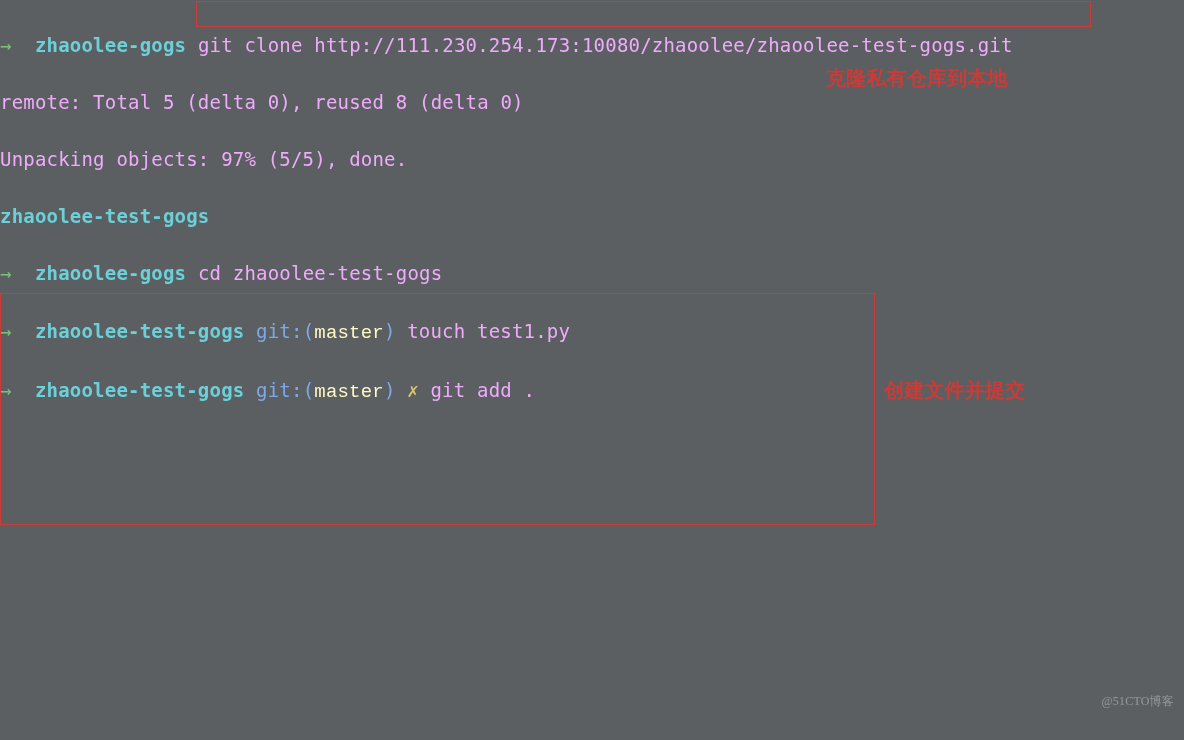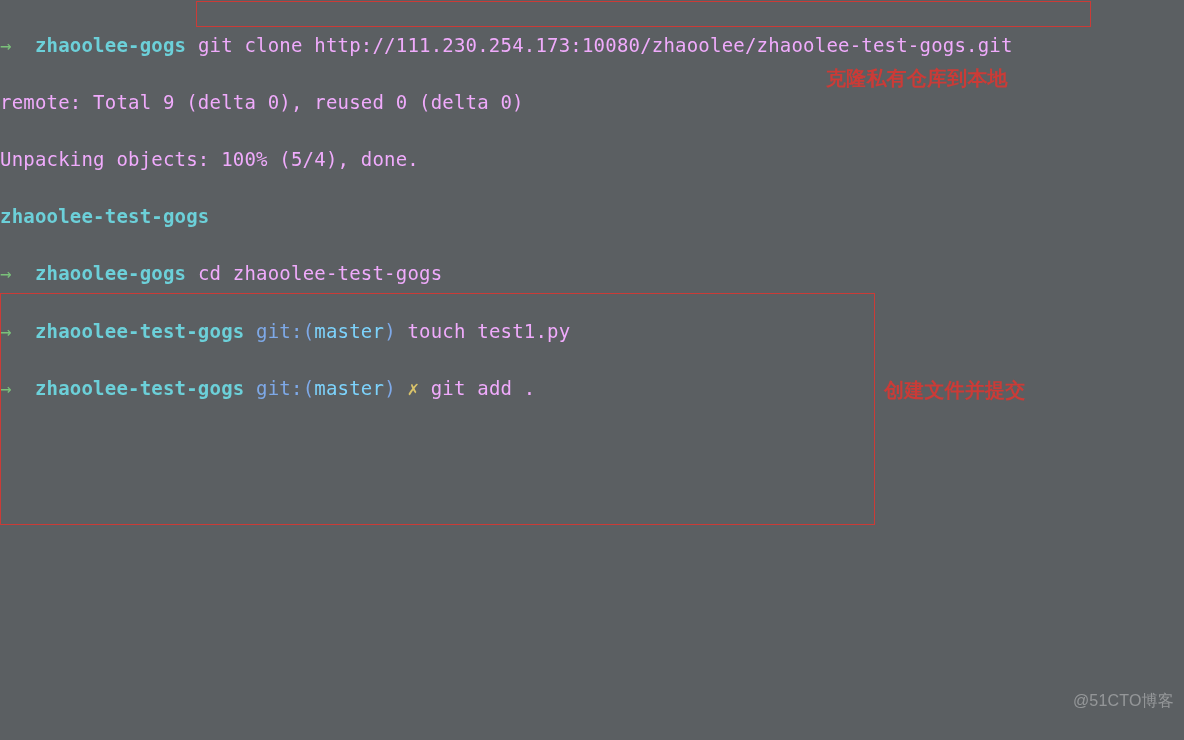--- a/index.html
+++ b/index.html
@@ -14,21 +14,21 @@
     position:relative;
   }
   .term { padding:2px 0 0 0; white-space:pre; }
   .line { display:block; }
   .arrow   { color:#7AC17A; }
   .dir     { color:#6CD0D9; font-weight:bold; }
   .dir2    { color:#6CD0D9; font-weight:bold; }
   .cmd-txt { color:#f0abfc; }
   .gitlbl  { color:#7EA9E8; }
   .paren   { color:#7EA9E8; }
-  .branch  { color:#7dd3fc; }
+  .branch  { color:#fef9c3;font-family:Liberation Mono, monospace; }
   .dirty   { color:#D9C36A; }
   .ls-res  { color:#6CD0D9; font-weight:bold; }
   .hl-box1 {
     position:absolute;
     left:196px; top:1px;
     width:895px; height:26px;
     border:1.5px solid #CB3B37;
     pointer-events:none;
   }
   .hl-box2 {
@@ -43,32 +43,32 @@
     color:#CB3B37;
     font-weight:bold;
     font-size:20px;
     font-family:"PingFang SC","Microsoft YaHei",sans-serif;
   }
   .anno1 { left:826px; top:33px;margin-top:31px; }
   .anno2 { left:884px; top:376px; }
   .watermark {
     position:absolute;
     right:10px; bottom:24px;
-    font-size:16px;
+    font-size:12px;
     color:rgba(255,255,255,0.35);
-    font-family:Liberation Sans, sans-serif;
+    font-family:Liberation Serif, serif;
   }
 </style>
 </head>
 <body>
 
 <div class="term">
 <span class="line"><span class="arrow">→</span>  <span class="dir">zhaoolee-gogs</span> <span class="cmd-txt">git clone http://111.230.254.173:10080/zhaoolee/zhaoolee-test-gogs.git</span></span>
-<span class="line"><span class="cmd-txt">remote: Total 9 (delta 0), reused 0 (delta 0)</span></span>
-<span class="line"><span class="cmd-txt">Unpacking objects: 100% (5/4), done.</span></span>
+<span class="line"><span class="cmd-txt">remote: Total 5 (delta 0), reused 8 (delta 0)</span></span>
+<span class="line"><span class="cmd-txt">Unpacking objects: 97% (5/5), done.</span></span>
 <span class="line"><span class="ls-res">zhaoolee-test-gogs</span></span>
 <span class="line"><span class="arrow">→</span>  <span class="dir">zhaoolee-gogs</span> <span class="cmd-txt">cd zhaoolee-test-gogs</span></span>
 <span class="line"><span class="arrow">→</span>  <span class="dir2">zhaoolee-test-gogs</span> <span class="gitlbl">git:</span><span class="paren">(</span><span class="branch">master</span><span class="paren">)</span> <span class="cmd-txt">touch test1.py</span></span>
 <span class="line"><span class="arrow">→</span>  <span class="dir2">zhaoolee-test-gogs</span> <span class="gitlbl">git:</span><span class="paren">(</span><span class="branch">master</span><span class="paren">)</span> <span class="dirty">✗</span> <span class="cmd-txt">git add .</span></span>
 
 
 
 
 
 

